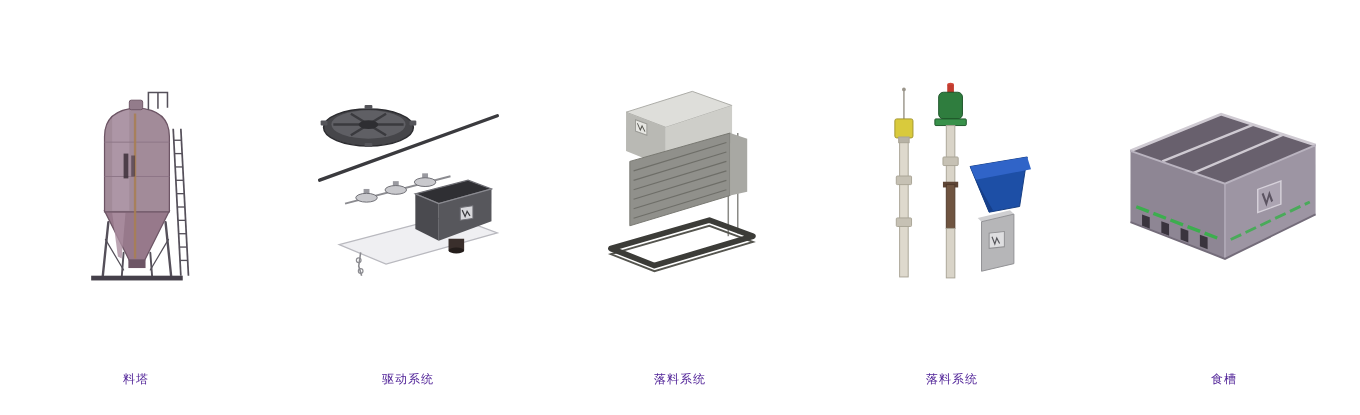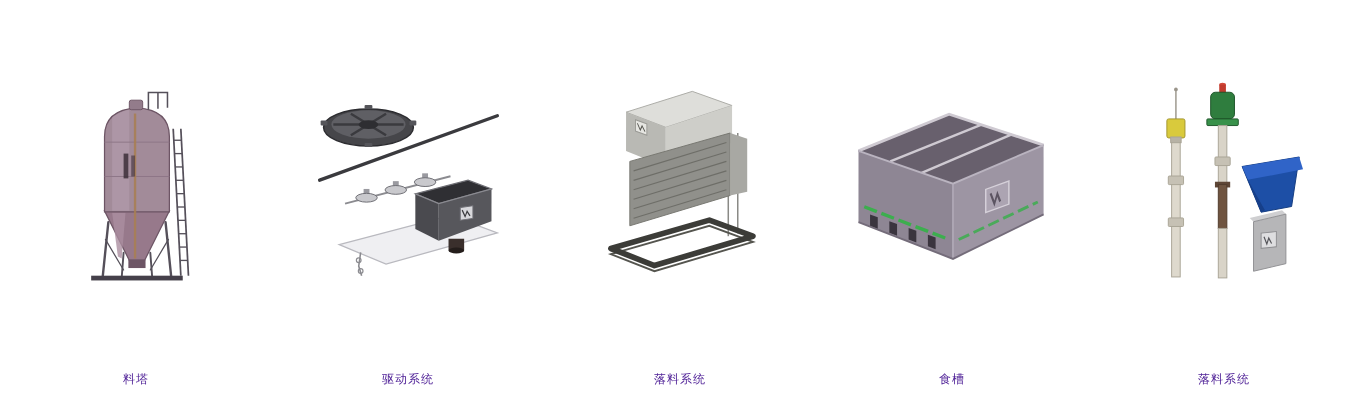--- a/index.html
+++ b/index.html
@@ -160,55 +160,20 @@
         <polygon points="148,56 166,62 166,118 148,122" fill="#a8a8a3"></polygon>
         <polygon points="22,184 126,154 172,171 68,202" fill="none" stroke="#55554f" stroke-width="2"></polygon>
         <polygon points="22,178 126,148 172,165 68,196" fill="none" stroke="#3c3c38" stroke-width="6" stroke-linejoin="round"></polygon>
       </svg>
     </div>
     <figcaption class="label">落料系统</figcaption>
   </figure>
 
   <figure class="product">
     <div class="art">
-      <svg viewBox="0 0 230 195" width="222" height="188">
-        <polygon points="18,60 112,22 210,54 116,94" fill="#68606d" stroke="#57505b" stroke-width="1"></polygon>
-        <g stroke="#cfcad2" stroke-width="2.5">
-          <line x1="51" y1="71" x2="145" y2="33"></line>
-          <line x1="83" y1="83" x2="177" y2="43"></line>
-        </g>
-        <polygon points="18,60 116,94 116,172 18,134" fill="#8e8694"></polygon>
-        <polygon points="116,94 210,54 210,126 116,172" fill="#9d95a3"></polygon>
-        <polyline points="18,60 112,22 210,54" fill="none" stroke="#cfcad2" stroke-width="3"></polyline>
-        <polyline points="18,60 116,94 210,54" fill="none" stroke="#bab4c0" stroke-width="2"></polyline>
-        <line x1="116" y1="94" x2="116" y2="172" stroke="#b5aebb" stroke-width="1.5"></line>
-        <g stroke="#3cae4e" stroke-width="3.5" stroke-dasharray="14 5">
-          <line x1="24" y1="118" x2="112" y2="152"></line>
-        </g>
-        <g stroke="#3cae4e" stroke-width="3" stroke-dasharray="12 5" opacity="0.85">
-          <line x1="122" y1="152" x2="204" y2="113"></line>
-        </g>
-        <g fill="#3a343e">
-          <polygon points="30,126 38,129 38,141 30,138"></polygon>
-          <polygon points="50,133 58,136 58,148 50,145"></polygon>
-          <polygon points="70,140 78,143 78,155 70,152"></polygon>
-          <polygon points="90,147 98,150 98,162 90,159"></polygon>
-        </g>
-        <g transform="translate(150,100) skewY(-20)">
-          <rect width="24" height="24" fill="#aca4b2" stroke="#d6d1da" stroke-width="1.5"></rect>
-          <path d="M5,6 L9,18 L12,9 L15,18" fill="none" stroke="#5c5462" stroke-width="2"></path>
-        </g>
-        <polyline points="18,134 116,172 210,126" fill="none" stroke="#746c7a" stroke-width="2"></polyline>
-      </svg>
-    </div>
-    <figcaption class="label">食槽</figcaption>
-  </figure>
-
-  <figure class="product">
-    <div class="art">
       <svg viewBox="0 0 170 230" width="162" height="219">
         <rect x="30" y="62" width="9" height="148" fill="#ded9cd" stroke="#a9a496" stroke-width="1"></rect>
         <rect x="26.5" y="104" width="16" height="9" rx="1" fill="#c6c1b4" stroke="#a9a496"></rect>
         <rect x="26.5" y="148" width="16" height="9" rx="1" fill="#c6c1b4" stroke="#a9a496"></rect>
         <line x1="34.5" y1="46" x2="34.5" y2="14" stroke="#9a958a" stroke-width="1.5"></line>
         <circle cx="34.5" cy="13" r="2" fill="#9a958a"></circle>
         <rect x="25" y="44" width="19" height="20" rx="2" fill="#d9ca3c" stroke="#a2952d" stroke-width="1"></rect>
         <rect x="29" y="63" width="11" height="6" fill="#b7b2a5" stroke="#a9a496"></rect>
         <ellipse cx="83.5" cy="8" rx="3.5" ry="2" fill="#d4493b"></ellipse>
         <rect x="80" y="8" width="7" height="9" fill="#c23b2e"></rect>
@@ -226,13 +191,48 @@
         <polygon points="116,152 150,144 150,196 116,204" fill="#b6b6b8" stroke="#8f8f92" stroke-width="1"></polygon>
         <g transform="translate(124,164) skewY(-6)">
           <rect width="16" height="16" fill="#dedee0" stroke="#8f8f92" stroke-width="1"></rect>
           <path d="M3,4 L6,12 L8,6 L11,12" fill="none" stroke="#55555a" stroke-width="1.2"></path>
         </g>
       </svg>
     </div>
     <figcaption class="label">落料系统</figcaption>
   </figure>
 
+  <figure class="product">
+    <div class="art">
+      <svg viewBox="0 0 230 195" width="222" height="188">
+        <polygon points="18,60 112,22 210,54 116,94" fill="#68606d" stroke="#57505b" stroke-width="1"></polygon>
+        <g stroke="#cfcad2" stroke-width="2.5">
+          <line x1="51" y1="71" x2="145" y2="33"></line>
+          <line x1="83" y1="83" x2="177" y2="43"></line>
+        </g>
+        <polygon points="18,60 116,94 116,172 18,134" fill="#8e8694"></polygon>
+        <polygon points="116,94 210,54 210,126 116,172" fill="#9d95a3"></polygon>
+        <polyline points="18,60 112,22 210,54" fill="none" stroke="#cfcad2" stroke-width="3"></polyline>
+        <polyline points="18,60 116,94 210,54" fill="none" stroke="#bab4c0" stroke-width="2"></polyline>
+        <line x1="116" y1="94" x2="116" y2="172" stroke="#b5aebb" stroke-width="1.5"></line>
+        <g stroke="#3cae4e" stroke-width="3.5" stroke-dasharray="14 5">
+          <line x1="24" y1="118" x2="112" y2="152"></line>
+        </g>
+        <g stroke="#3cae4e" stroke-width="3" stroke-dasharray="12 5" opacity="0.85">
+          <line x1="122" y1="152" x2="204" y2="113"></line>
+        </g>
+        <g fill="#3a343e">
+          <polygon points="30,126 38,129 38,141 30,138"></polygon>
+          <polygon points="50,133 58,136 58,148 50,145"></polygon>
+          <polygon points="70,140 78,143 78,155 70,152"></polygon>
+          <polygon points="90,147 98,150 98,162 90,159"></polygon>
+        </g>
+        <g transform="translate(150,100) skewY(-20)">
+          <rect width="24" height="24" fill="#aca4b2" stroke="#d6d1da" stroke-width="1.5"></rect>
+          <path d="M5,6 L9,18 L12,9 L15,18" fill="none" stroke="#5c5462" stroke-width="2"></path>
+        </g>
+        <polyline points="18,134 116,172 210,126" fill="none" stroke="#746c7a" stroke-width="2"></polyline>
+      </svg>
+    </div>
+    <figcaption class="label">食槽</figcaption>
+  </figure>
+
 </div>
 
 </body></html>

